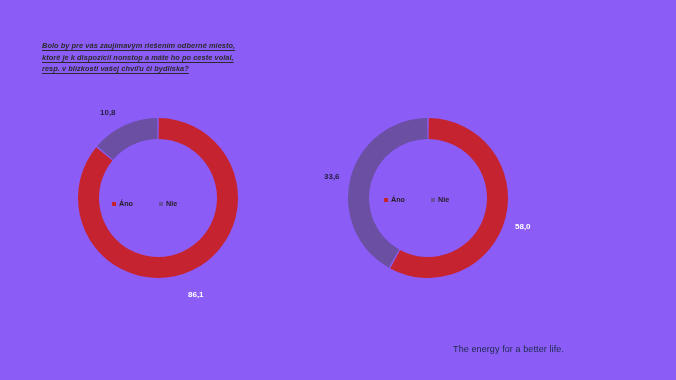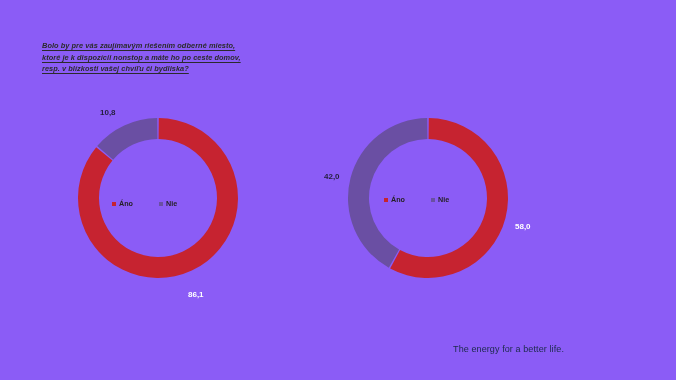--- a/index.html
+++ b/index.html
@@ -128,21 +128,21 @@
   }
   #omv-logo svg { display: block; }
 </style>
 </head>
 <body>
 
 <div class="slide">
 
   <div class="chart-title" id="title-left">
     <span class="tline">Bolo by pre vás zaujímavým riešením odberné miesto,</span>
-    <span class="tline">ktoré je k dispozícii nonstop a máte ho po ceste domov,</span>
+    <span class="tline">ktoré je k dispozícii nonstop a máte ho po ceste volal,</span>
     <span class="tline">resp. v blízkosti vašej chvíľu či bydliska?</span>
   </div>
 
 
   <div class="donut-panel" id="panel-left">
     <svg class="donut-svg" viewBox="0 0 172 172">
       <g>
         <path id="seg-left-ano" d="M 86.76793307699201 6.003685842476088 A 80 80 0 1 1 24.19017757157394 35.21077032119469 L 40.41525595903578 48.54294311188108 A 59 59 0 1 0 86.5663506442816 27.00271830882611 Z" fill="#C62330"></path>
         <path id="seg-left-nie" d="M 25.1765916838943 34.033539654770756 A 80 80 0 0 1 85.23206692300795 6.003685842476088 L 85.43364935571836 27.00271830882611 A 59 59 0 0 0 41.14273636687204 47.674735495393435 Z" fill="#6A4FA3"></path>
       </g>
@@ -165,21 +165,21 @@
 
   <div class="donut-panel" id="panel-right">
     <svg class="donut-svg" viewBox="0 0 172 172">
       <g>
         <path id="seg-right-ano" d="M 86.76793307699201 6.003685842476088 A 80 80 0 1 1 48.13442662521257 156.47125905643088 L 58.07413963609427 137.97255355411775 A 59 59 0 1 0 86.5663506442816 27.00271830882611 Z" fill="#C62330"></path>
         <path id="seg-right-nie" d="M 46.78853685482305 155.73134989382058 A 80 80 0 0 1 85.23206692300795 6.003685842476088 L 85.43364935571836 27.00271830882611 A 59 59 0 0 0 57.081545930432 137.42687054669267 Z" fill="#6A4FA3"></path>
       </g>
     </svg>
   </div>
 
-  <div class="value-label" id="val-right-nie">42,0</div>
+  <div class="value-label" id="val-right-nie">33,6</div>
   <div class="value-label" id="val-right-ano">58,0</div>
 
   <div class="legend" id="legend-right">
     <div class="legend-item">
       <span class="legend-swatch" style="background-color: rgb(198, 35, 48);"></span>
       <span class="legend-label">Áno</span>
     </div>
     <div class="legend-item">
       <span class="legend-swatch" style="background-color: rgb(106, 79, 163);"></span>
       <span class="legend-label">Nie</span>

